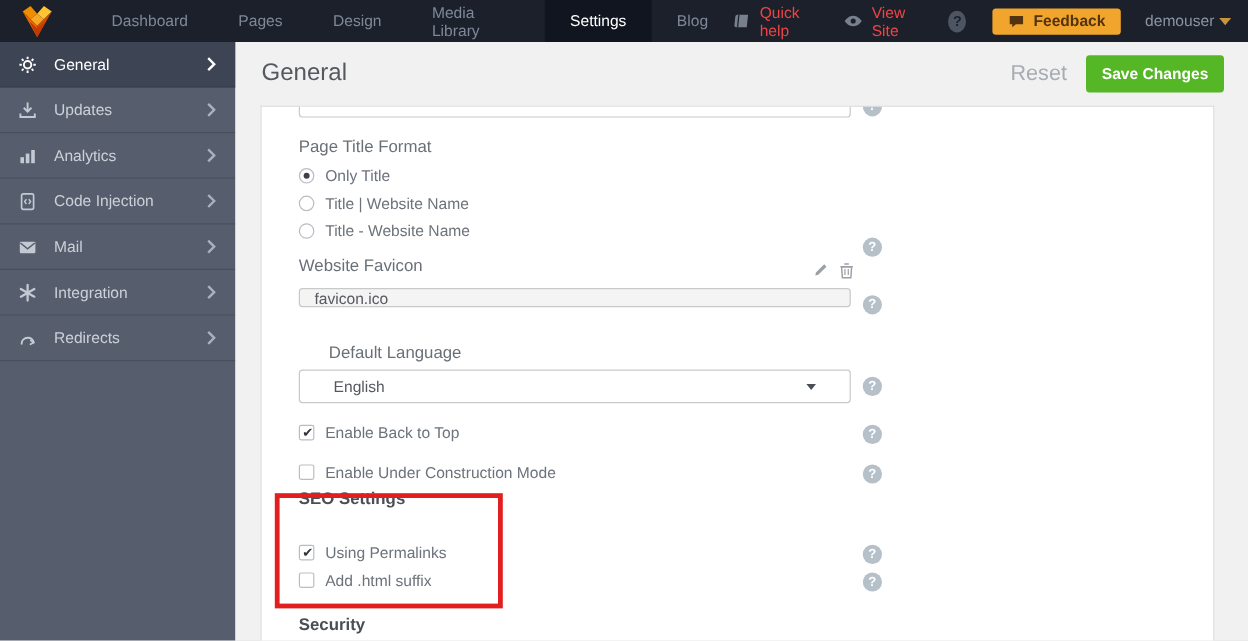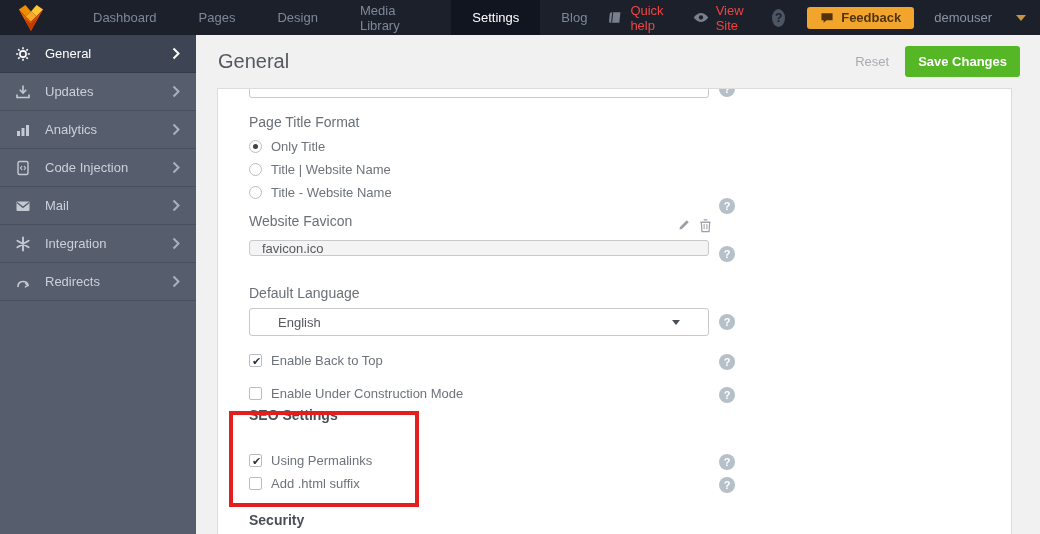--- a/index.html
+++ b/index.html
@@ -10,38 +10,38 @@
   
   .topnav { position:absolute; left:0; top:0; width:1040px; height:35px; background:#1b202b; display:flex; align-items:center; z-index:30; }
   .logo { margin:0 26px 0 16px; display:flex; align-items:center; }
   .nav-item { color:#7f8898; font-size:13px; padding:5px 21px; height:35px; display:flex; align-items:center; cursor:pointer; }
   .nav-item.active { background:#10151f; color:#ffffff; }
   .topnav-right { margin-left:auto; display:flex; align-items:center; gap:0; padding-right:14px; }
   .tn-link { display:flex; align-items:center; gap:7px; color:#ef4444; font-size:13px; margin-right:24px; cursor:pointer; }
   .tn-icon { color:#78808e; display:flex; }
   .help-badge { width:18px; height:18px; border-radius:50%; background:#4d5562; color:#1b202b; font-size:12px; font-weight:bold; display:flex; align-items:center; justify-content:center; margin-right:22px; cursor:pointer; }
   .feedback-btn { background:#f2a52c; border:none; border-radius:3px; height:22px; padding:0 13px; display:flex; align-items:center; gap:7px; color:#53330e; font-size:13px; font-weight:bold; cursor:pointer; margin-right:20px; }
-  .user-menu { display:flex; align-items:center; gap:24px; color:#8b94a2; font-size:13px; cursor:pointer; }
+  .user-menu { display:flex; align-items:center; gap:4px; color:#8b94a2; font-size:13px; cursor:pointer; }
   .caret-down { width:0; height:0; border-left:5px solid transparent; border-right:5px solid transparent; border-top:6px solid #c9943e; }
 
   
   .sidebar { position:absolute; left:0; top:35px; width:196px; height:499px; background:#565e6d; z-index:20; }
   .side-item { height:38px; display:flex; align-items:center; padding:0 16px 0 15px; color:#ccd1d9; font-size:13px; border-bottom:1px solid rgba(0,0,0,0.14); cursor:pointer; }
   .side-item .s-icon { width:17px; display:flex; color:#c4cad3; margin-right:13px; }
   .side-item .s-label { flex:1; }
   .side-item .s-chev { color:#aab1bc; display:flex; }
   .side-item.active { background:#3d4454; color:#ffffff; }
   .side-item.active .s-icon, .side-item.active .s-chev { color:#ffffff; }
 
   
   .main { position:absolute; left:196px; top:35px; width:844px; height:499px; background:#f1f1f2; }
   .page-header { position:absolute; left:0; top:0; width:844px; height:53px; display:flex; align-items:center; padding:0 20px 0 22px; }
   .page-title { font-size:20px; color:#55595f; }
   .header-actions { margin-left:auto; display:flex; align-items:center; gap:16px; }
-  .reset-link { color:#a8acb2; font-size:13px; cursor:pointer; }
+  .reset-link { color:#a8acb2; font-size:18px; cursor:pointer; }
   .save-btn { background:#55b725; color:#fff; border:none; border-radius:3px; font-size:13px; font-weight:bold; padding:8px 13px; cursor:pointer; }
 
   .panel { position:absolute; left:21px; top:53px; width:795px; height:446px; background:#ffffff; border:1px solid #dcdcdd; border-bottom:none; overflow:hidden; }
 
   .cutoff-input { position:absolute; left:31px; top:-19px; width:460px; height:28px; background:#fff; border:1px solid #c9c9c9; border-radius:3px; }
 
   .fld-label { position:absolute; left:31px; font-size:14px; color:#6a7077; }
   .sect-heading { position:absolute; left:31px; font-size:14px; font-weight:bold; color:#4a4f56; }
 
   .radio-row, .check-row { position:absolute; left:31px; display:flex; align-items:center; gap:9px; cursor:pointer; }
@@ -267,21 +267,21 @@
           <svg width="13" height="15" viewBox="0 0 14 16">
               <path d="M2.5 4.5h9l-.7 10H3.2z" fill="none" stroke="currentColor" stroke-width="1.3"></path>
               <path d="M1.5 4.5h11M5 2h4" stroke="currentColor" stroke-width="1.3"></path>
               <path d="M5.5 6.5v5.5M8.5 6.5v5.5" stroke="currentColor" stroke-width="1.1"></path>
             </svg>
         </span>
       </div>
       <input class="text-input" style="top: 151px;" value="favicon.ico">
       <div class="help-circle" style="top:157px;">?</div>
 
-      <div class="fld-label" style="top:196px;">Default Language</div>
+      <div class="fld-label" style="top:196px;margin-left:25px;">Default Language</div>
       <div class="select-box" style="top:219px;">
         <span>English</span>
         <span class="select-caret"></span>
       </div>
       <div class="help-circle" style="top:225px;">?</div>
 
       <div class="check-row" style="top:264px;">
         <span class="checkbox" data-checked="true"></span>
         <span class="c-label">Enable Back to Top</span>
       </div>

